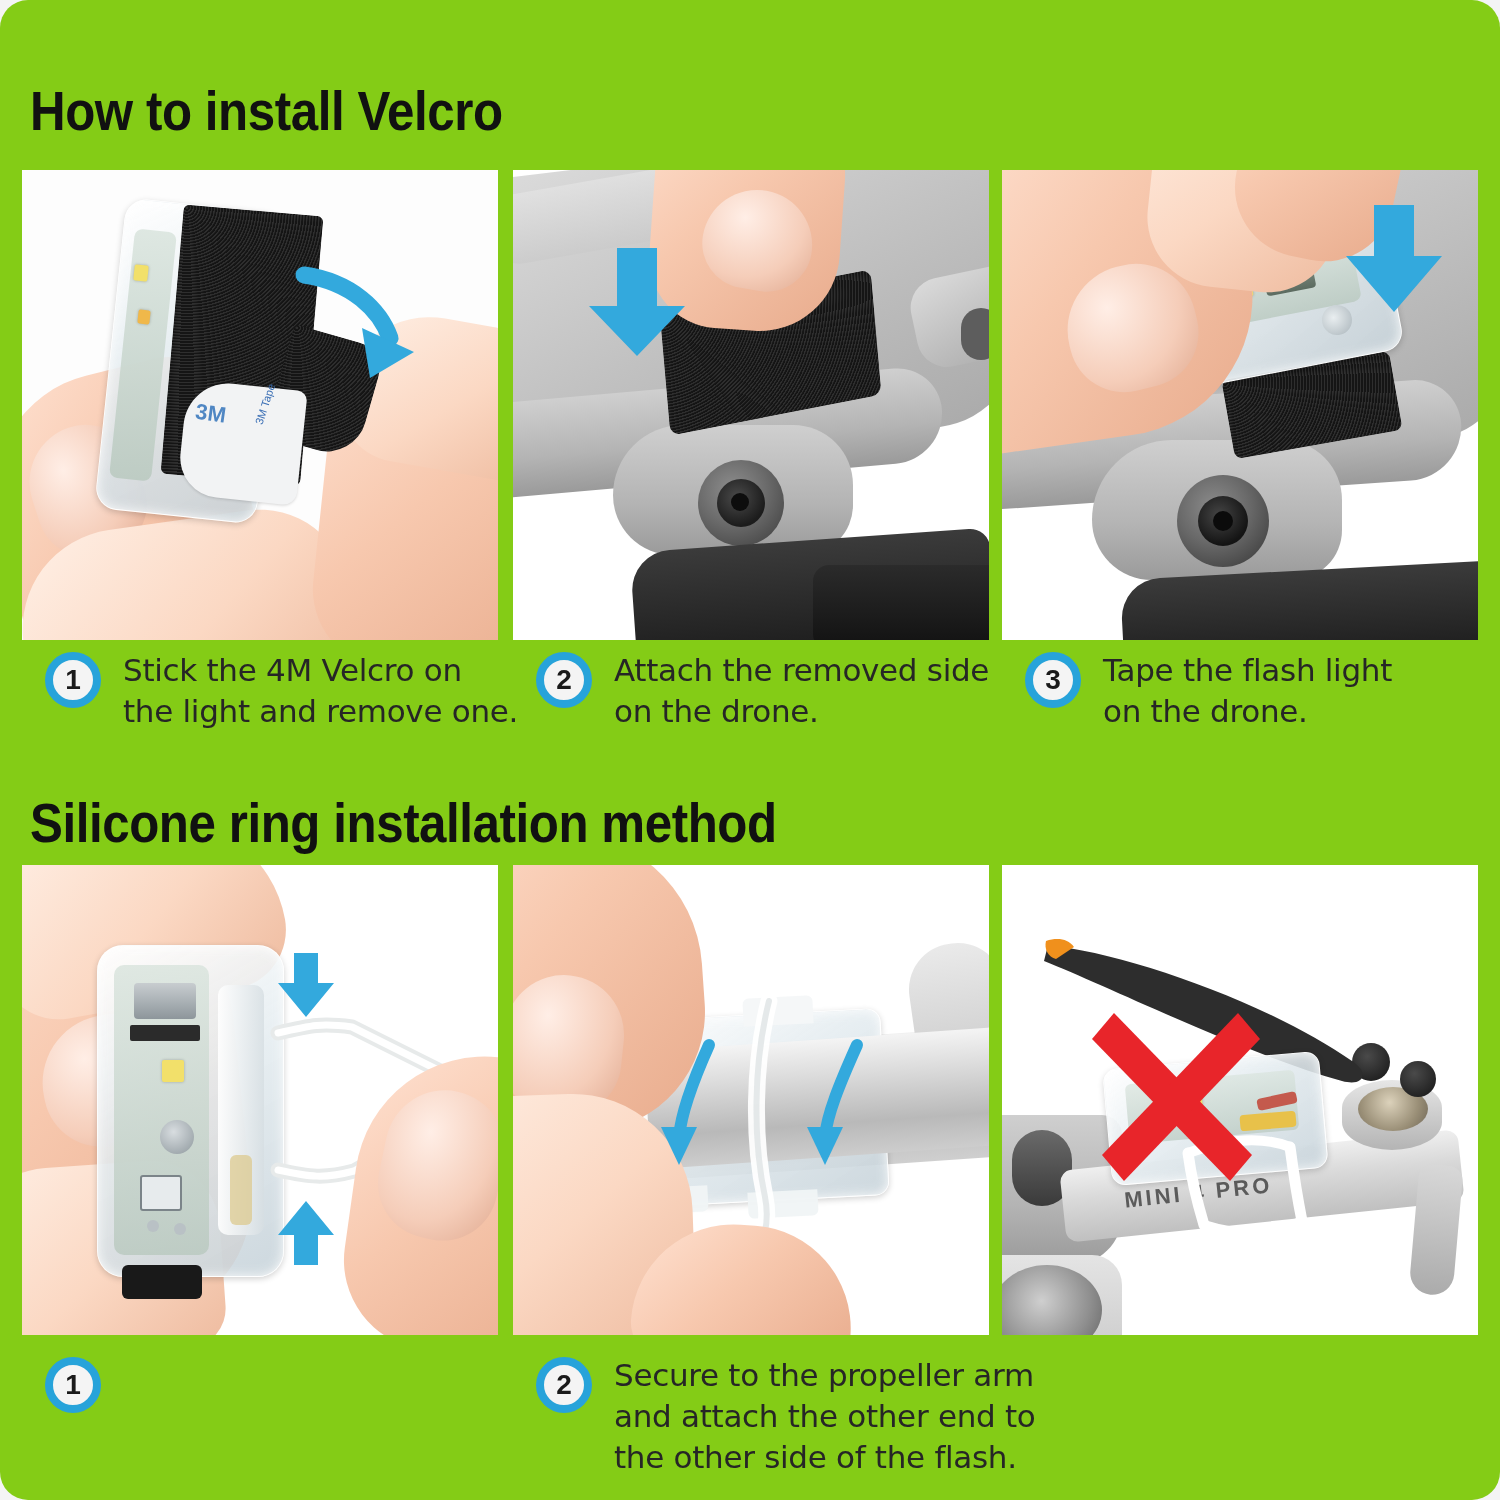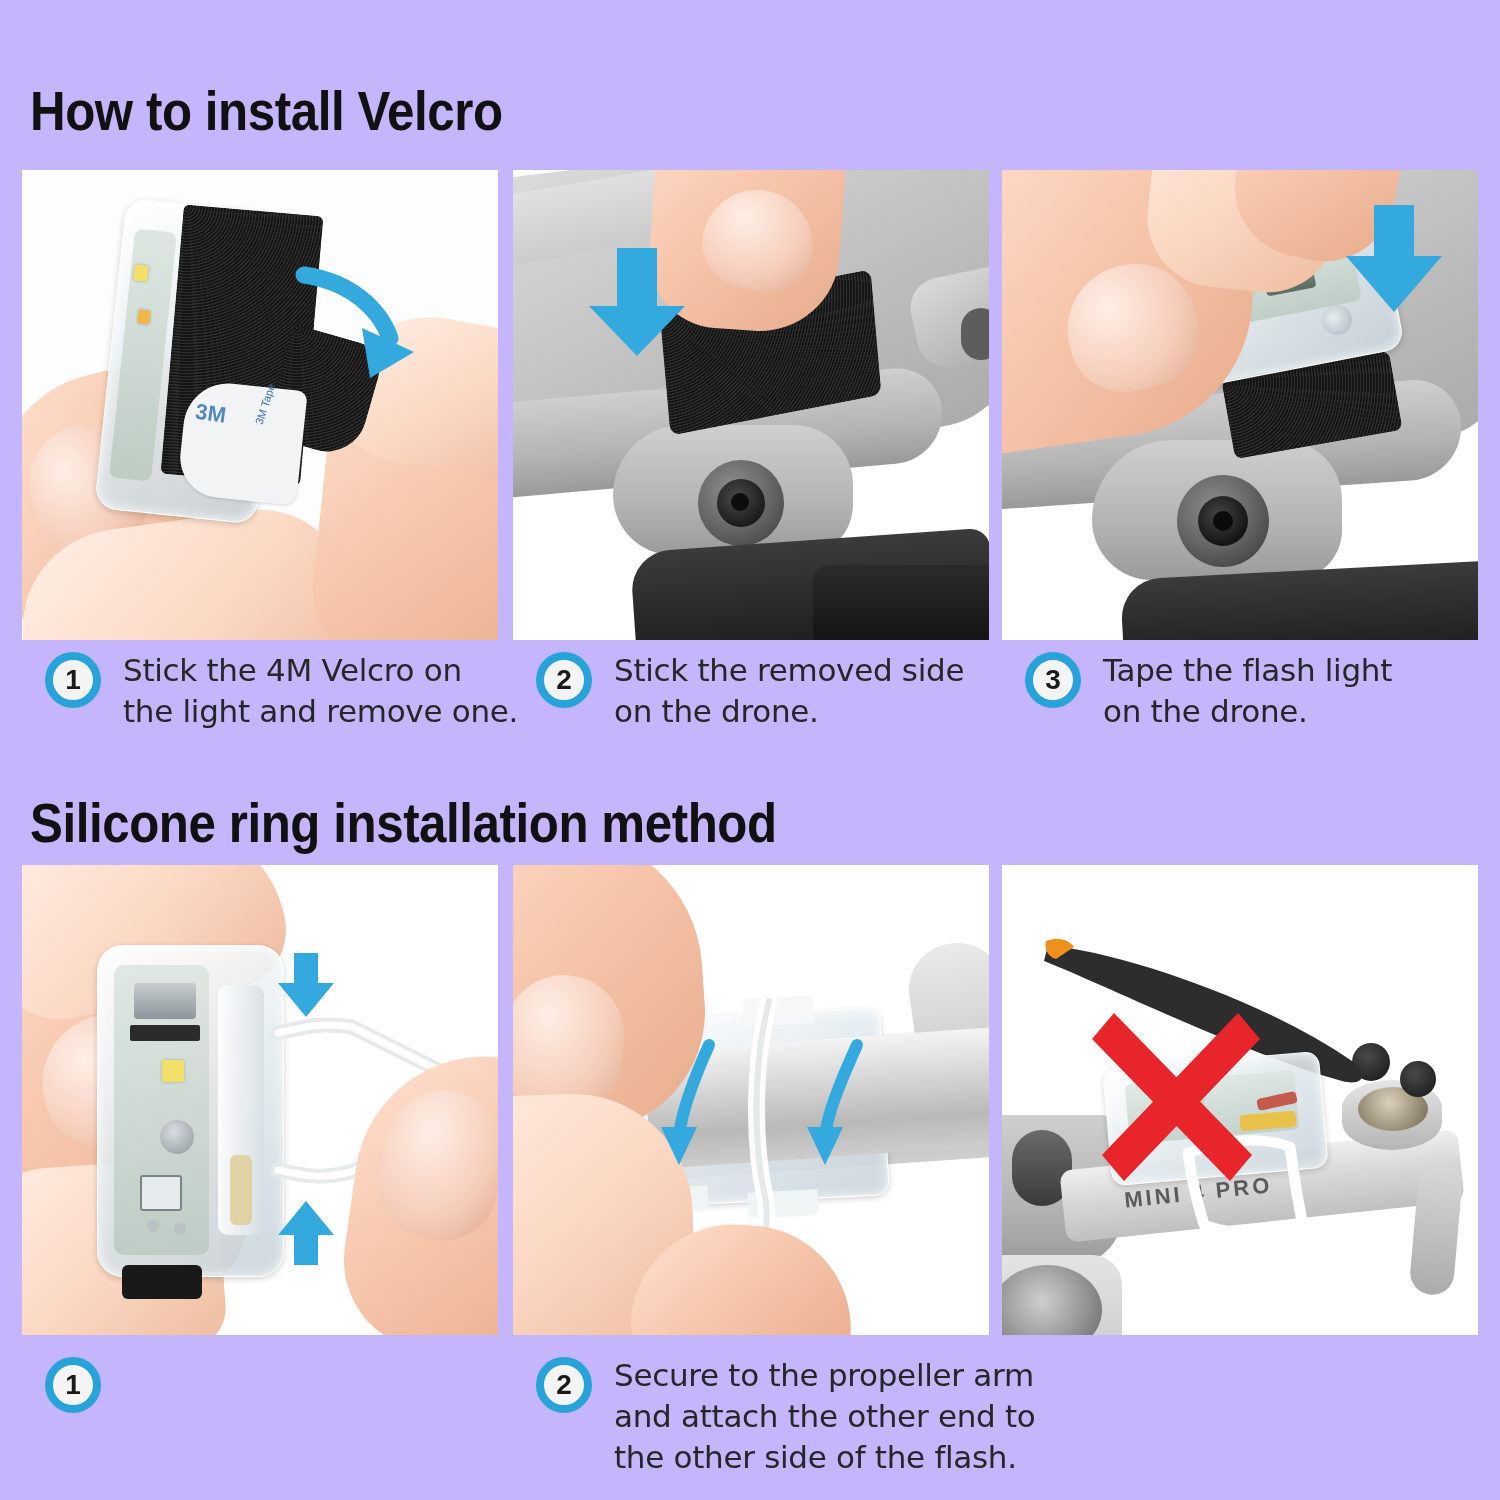--- a/index.html
+++ b/index.html
@@ -11,21 +11,22 @@
     width: 1500px;
     height: 1500px;
     position: relative;
     font-family: "Liberation Sans", sans-serif;
     overflow: hidden;
   }
 
   .page {
     position: absolute;
     inset: 0;
-    background: #c4b5fd;
+    background: #84cc16;
+    border-radius: 28px;
   }
 
   
   .section-heading {
     position: absolute;
     font-family: "Liberation Sans Narrow", "Liberation Sans", sans-serif;
     font-weight: bold;
     color: #111111;
     letter-spacing: -0.5px;
     transform: scaleX(0.88);
@@ -255,21 +256,21 @@
   </div>
 
   <div class="caption-row" id="captions-velcro">
     <div class="caption col1">
       <div class="step-badge">1</div>
       <div class="caption-text">Stick the 4M Velcro on
 the light and remove one.</div>
     </div>
     <div class="caption col2">
       <div class="step-badge">2</div>
-      <div class="caption-text">Stick the removed side
+      <div class="caption-text">Attach the removed side
 on the drone.</div>
     </div>
     <div class="caption col3">
       <div class="step-badge">3</div>
       <div class="caption-text">Tape the flash light
 on the drone.</div>
     </div>
   </div>
 
   <div class="section-heading" id="heading-silicone">Silicone ring installation method</div>

